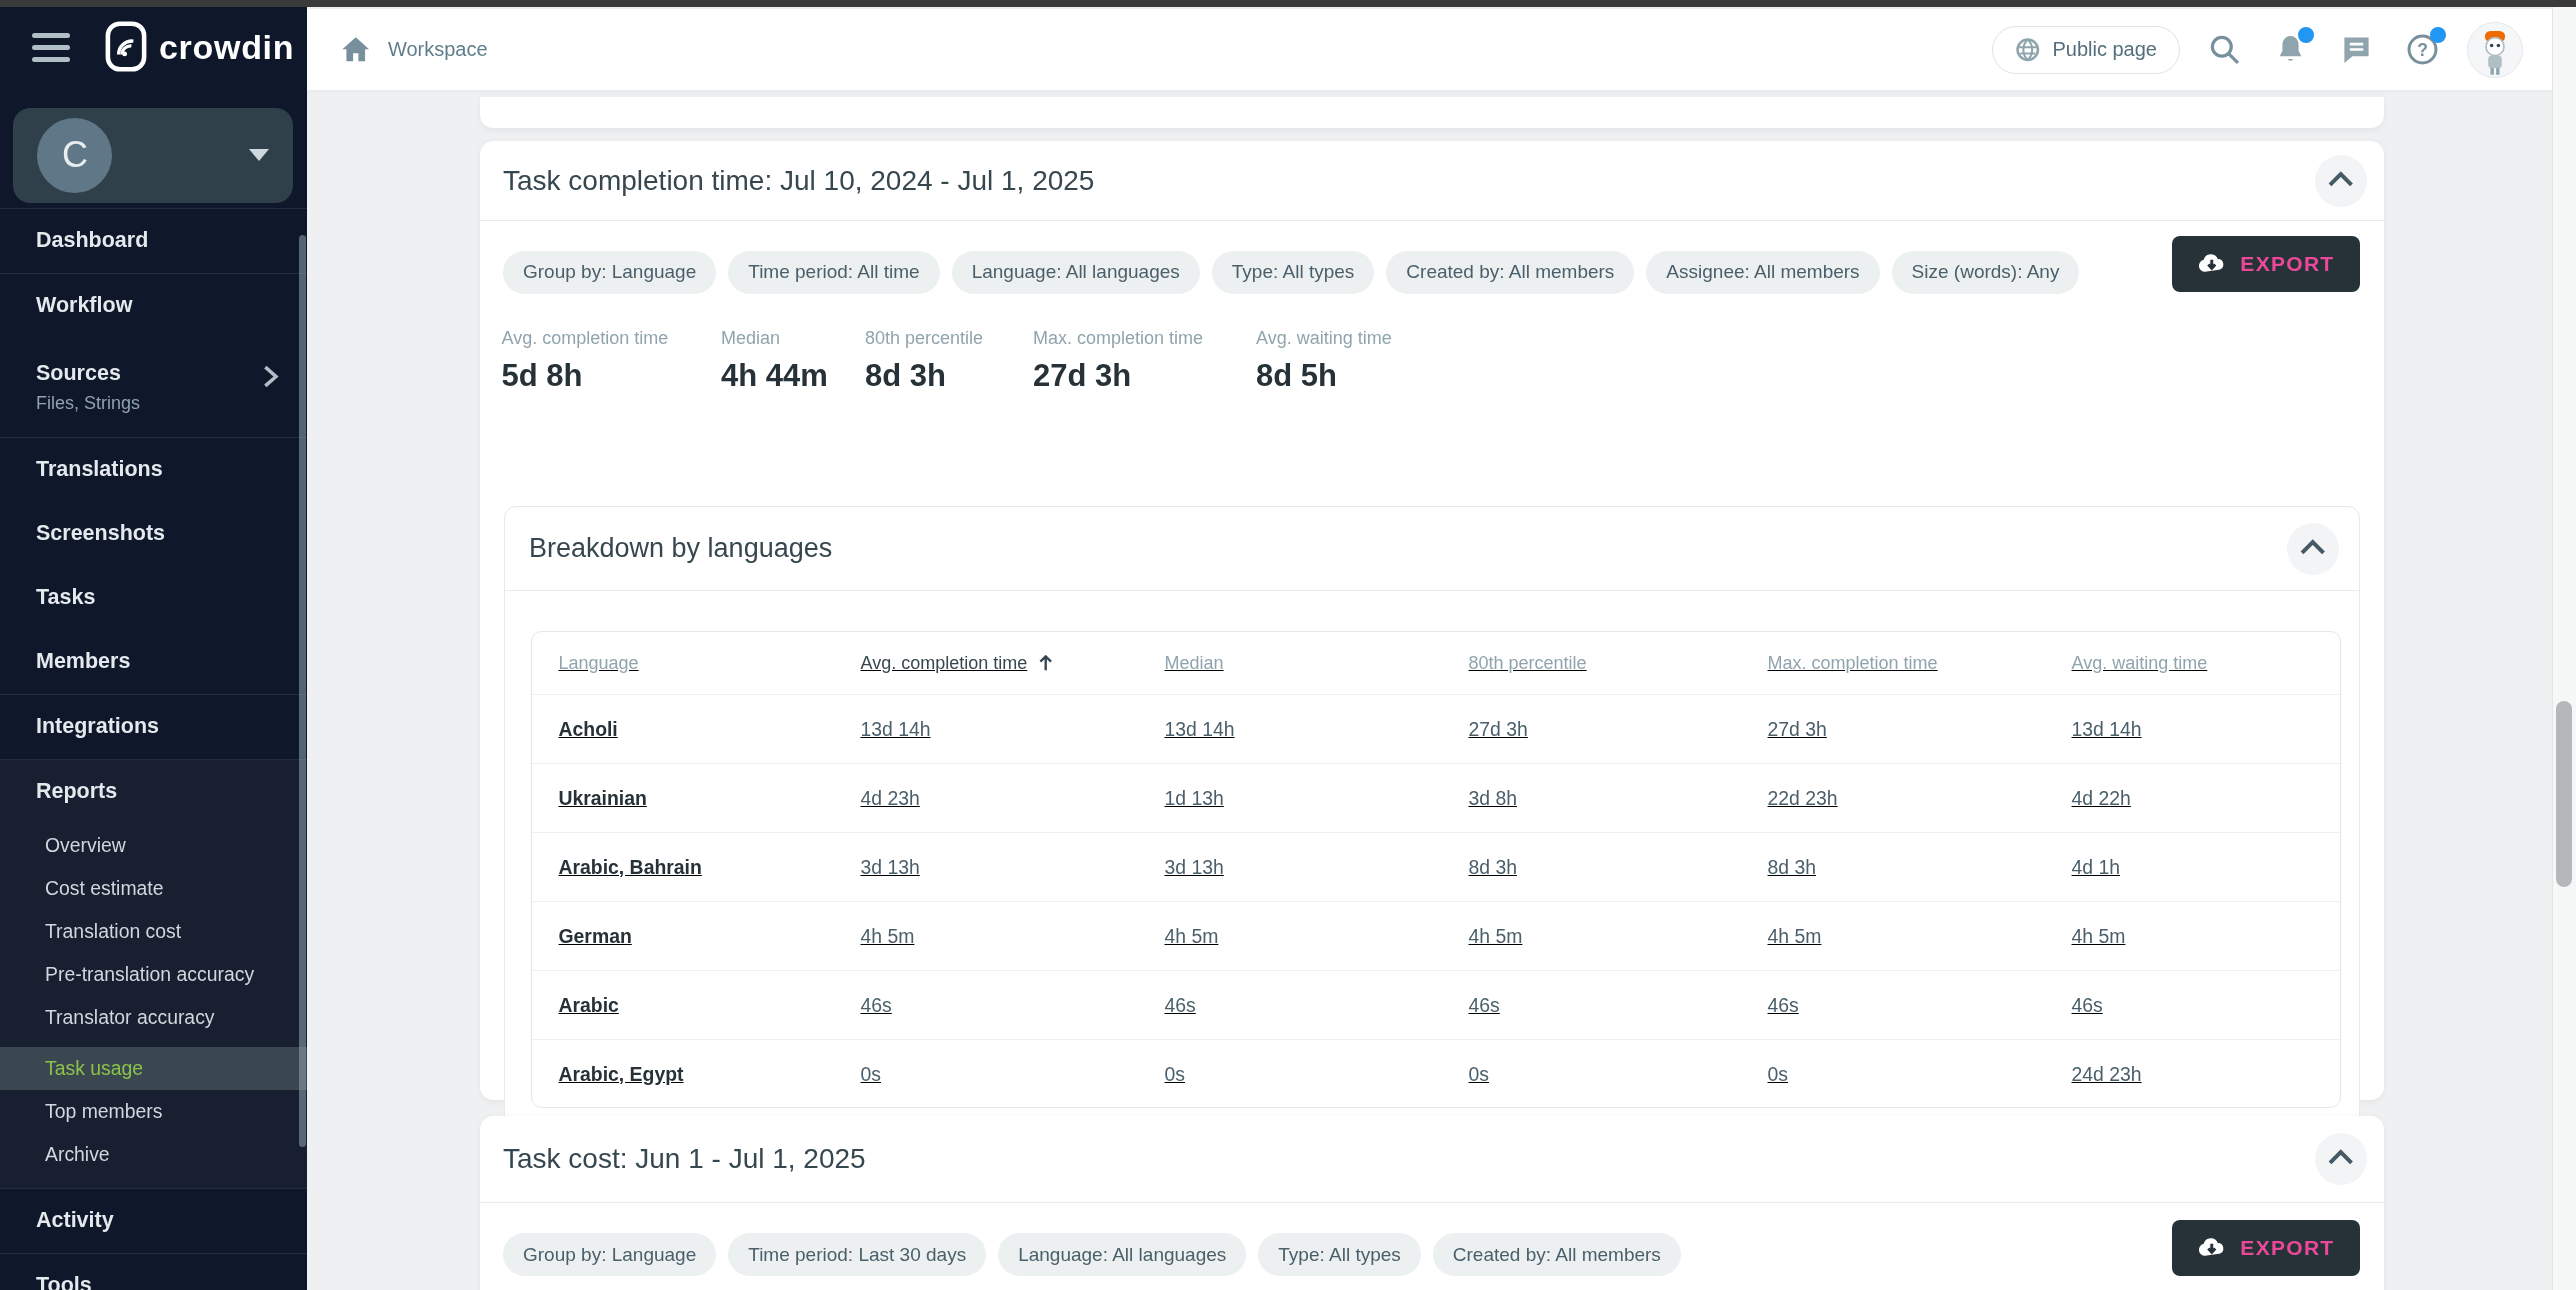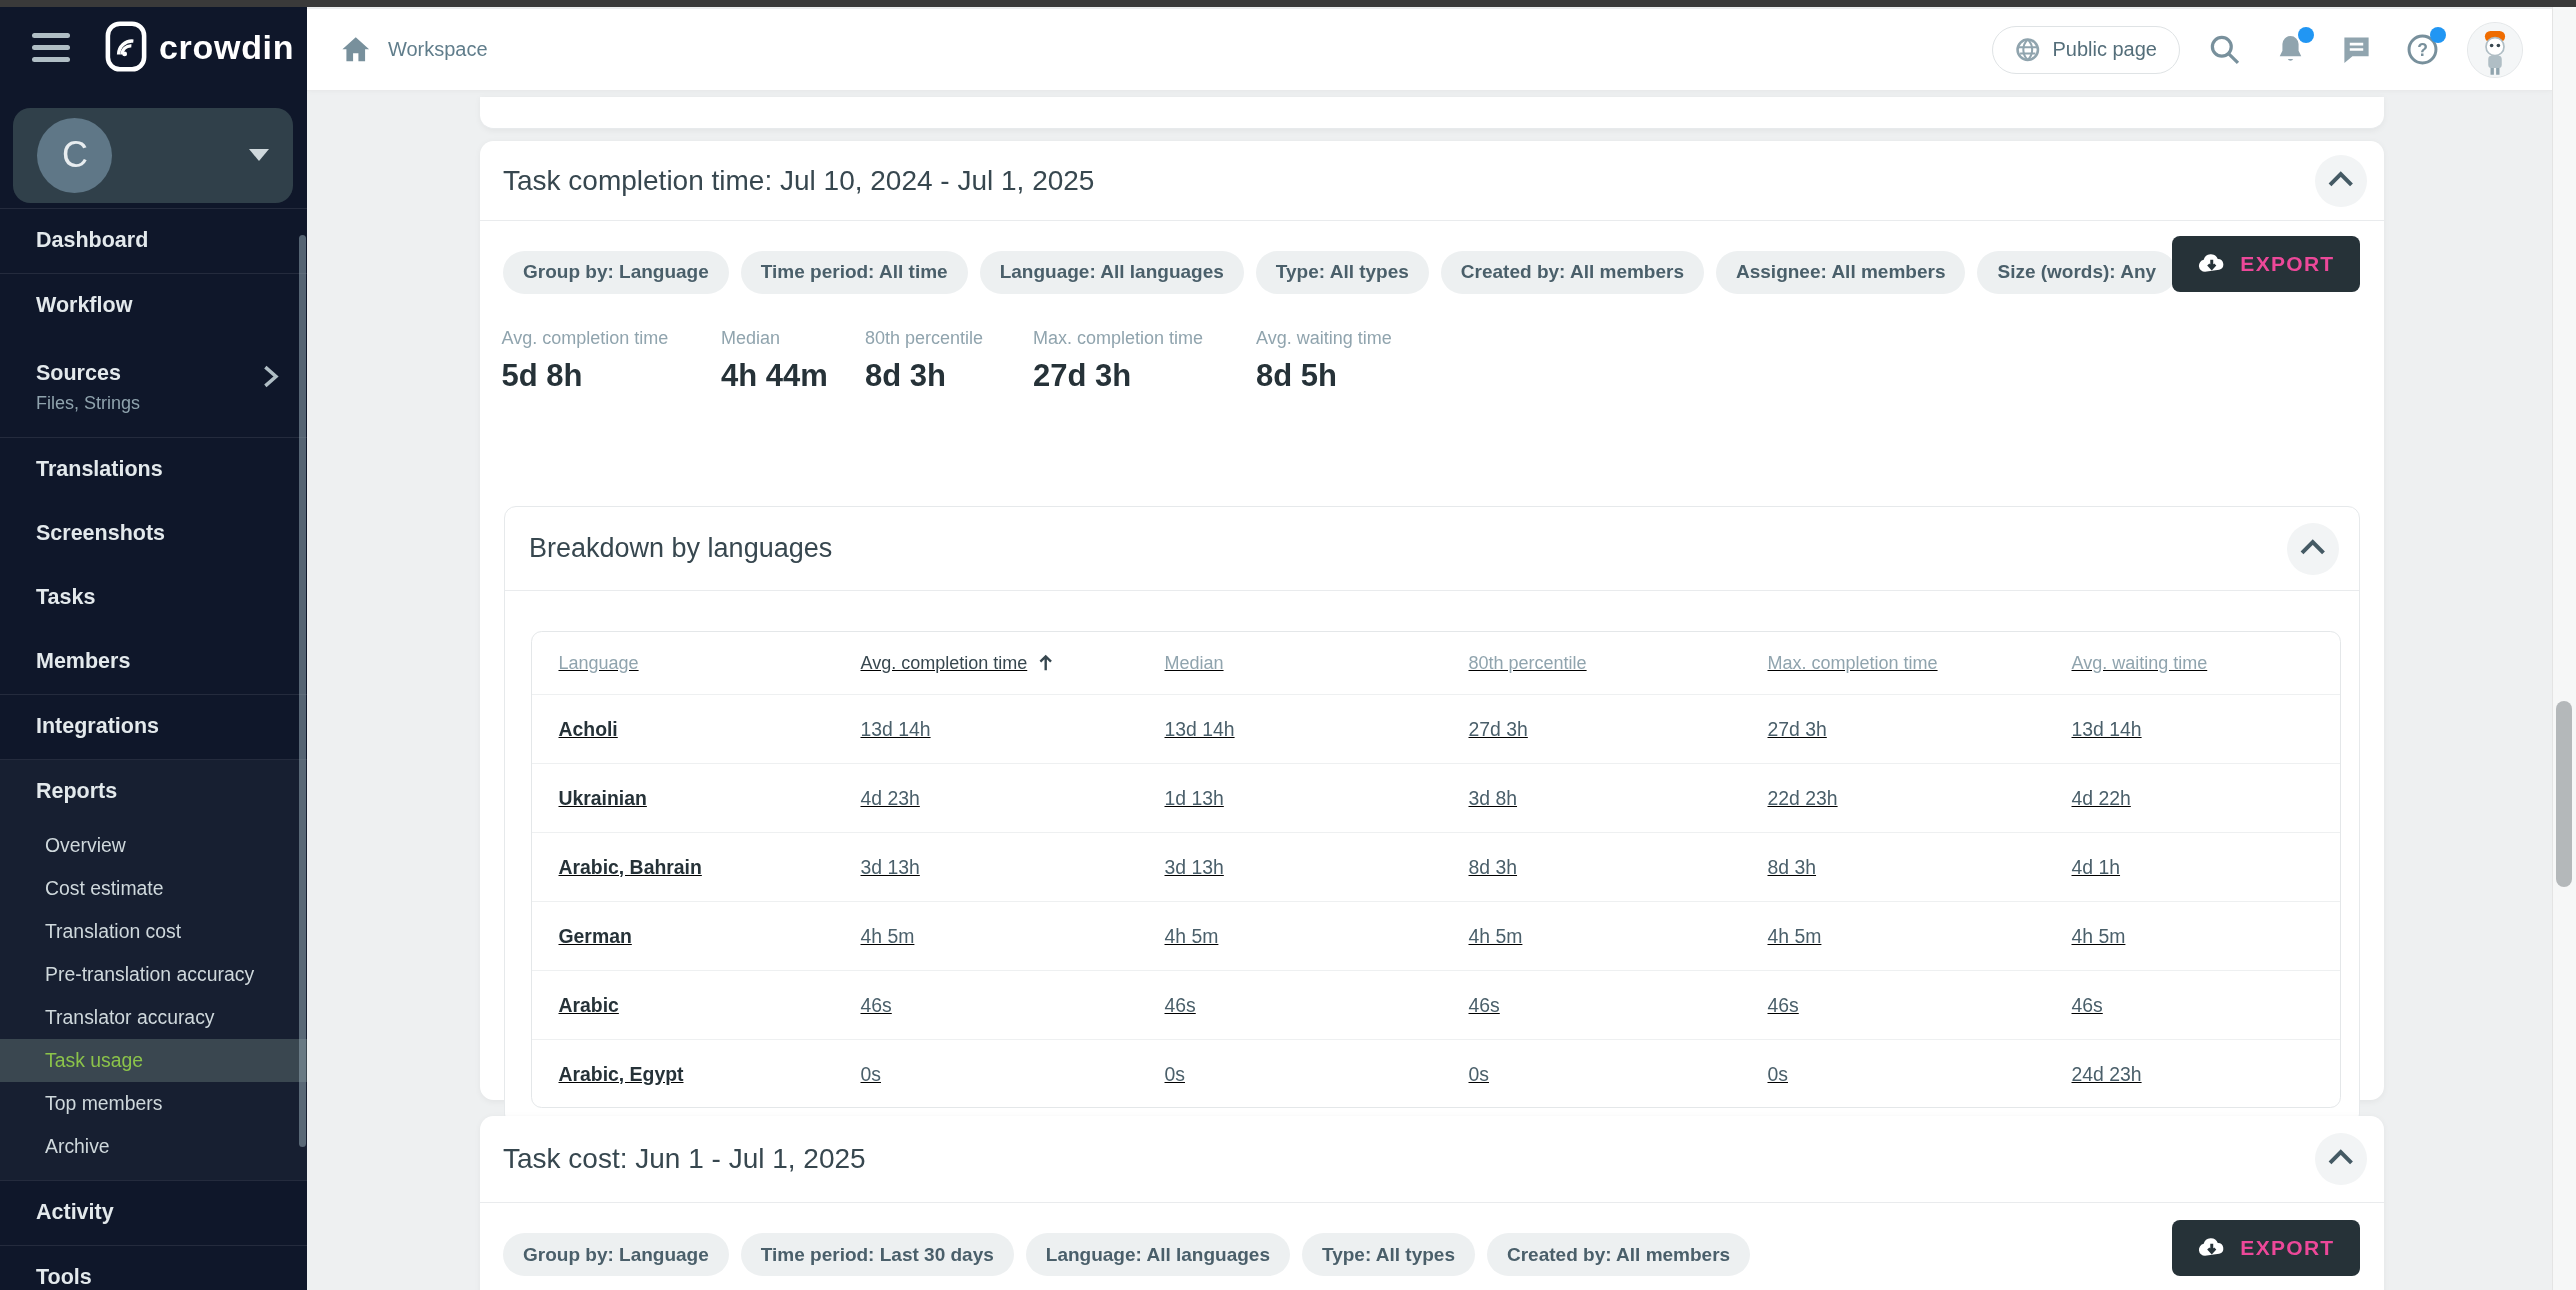--- a/index.html
+++ b/index.html
@@ -19,21 +19,21 @@
   .ws-avatar{width:75px;height:75px;border-radius:50%;background:#5f7787;color:#e8edf0;font-size:36px;display:flex;align-items:center;justify-content:center;}
   .ws-caret{margin-left:auto;width:0;height:0;border-left:10.7px solid transparent;border-right:10.7px solid transparent;border-top:12px solid #cfd8dc;}
   .sb-nav{position:absolute;top:201px;left:0;right:0;border-top:1.3px solid rgba(255,255,255,.09);}
   .sb-item{height:64px;display:flex;align-items:center;padding-left:36px;font-size:21.5px;font-weight:700;color:#e3e9ec;cursor:pointer;position:relative;}
   .sb-item.tall{height:99px;flex-direction:column;align-items:flex-start;justify-content:center;gap:6.7px;}
   .sb-sub-label{font-size:18px;font-weight:400;color:#8fa3ad;}
   .sb-chevron{position:absolute;right:27px;top:25.5px;}
   .sb-div{border-top:1.3px solid rgba(255,255,255,.09);}
   .sb-group{background:rgba(255,255,255,.035);}
   .sb-subitem{height:43px;display:flex;align-items:center;padding-left:45px;font-size:19.4px;color:#cfd8dc;cursor:pointer;}
-  .sb-subitem.active{background:#3a4750;color:#8BC34A;}
+  .sb-subitem.active{background:#3a4750;color:#8BC34A;margin-top:8px;}
   .sb-group-pad{height:12px;}
   .sb-scroll{position:absolute;right:1.3px;top:228px;width:6.7px;height:912px;border-radius:4px;background:rgba(144,164,174,.55);}
 
   
   .topbar{position:absolute;left:307px;top:9px;height:82px;right:24px;background:#fff;z-index:30;display:flex;align-items:center;border-bottom:1.3px solid #e9eaeb;box-shadow:0 1.3px 5.4px rgba(0,0,0,.04);}
   .crumb-home{margin-left:34px;cursor:pointer;display:flex;}
   .crumb-label{margin-left:17.4px;font-size:20px;color:#607d8b;}
   .tb-right{margin-left:auto;display:flex;align-items:center;gap:23px;padding-right:29.5px;}
   .pill{display:flex;align-items:center;gap:12px;height:48px;border:1.3px solid #dfe3e5;border-radius:24px;padding:0 21.5px;cursor:pointer;background:#fff;}
   .pill span{font-size:20px;color:#546e7a;}
@@ -46,21 +46,21 @@
   .card{position:absolute;left:173px;width:1904px;background:#fff;border-radius:13.4px;box-shadow:0 1.3px 6.7px rgba(0,0,0,.05);}
   .card-partial{top:8px;height:32px;border-radius:0 0 13.4px 13.4px;border-bottom:1.3px solid #e7eaec;}
   .card1{top:52px;height:959px;}
   .card2{top:1027px;height:268px;}
   .card-head{height:80px;display:flex;align-items:center;padding:0 17.4px 0 23px;border-bottom:1.3px solid #e9ebed;}
   .card-title{font-size:28px;font-weight:500;color:#37474f;}
   .collapse-btn{margin-left:auto;width:52px;height:52px;border-radius:50%;background:#f2f4f5;border:none;display:flex;align-items:center;justify-content:center;cursor:pointer;}
   .card-body{position:relative;}
   .chips{position:absolute;left:23px;display:flex;gap:12px;}
   .chips.row1{top:29.5px;}
-  .chip{height:43px;border-radius:21.5px;background:#edf0f1;display:flex;align-items:center;padding:0 20px;font-size:19px;color:#4a5f6a;white-space:nowrap;cursor:pointer;font-weight:bold;}
+  .chip{height:43px;border-radius:21.5px;background:#edf0f1;display:flex;align-items:center;padding:0 20px;font-size:19px;color:#4a5f6a;white-space:nowrap;cursor:pointer;}
   .export-btn{position:absolute;right:24px;height:56px;background:#263238;border:none;border-radius:8px;display:flex;align-items:center;gap:13.4px;padding:0 25.5px;cursor:pointer;}
   .export-btn span{color:#ec4899;font-size:21px;font-weight:700;letter-spacing:1.3px;}
   .stat{position:absolute;top:107px;}
   .stat .lbl{font-size:18px;color:#90a4ae;}
   .stat .val{font-size:31px;font-weight:700;color:#263238;margin-top:9.4px;}
 
   .breakdown{position:absolute;left:24px;top:285px;width:1856px;height:620px;background:#fff;border:0.7px solid #e6e9eb;border-radius:12px;}
   .bd-head{height:84px;display:flex;align-items:center;padding:0 20px 0 24px;border-bottom:1.3px solid #e9ebed;}
   .bd-title{font-size:27px;font-weight:500;color:#37474f;}
 

